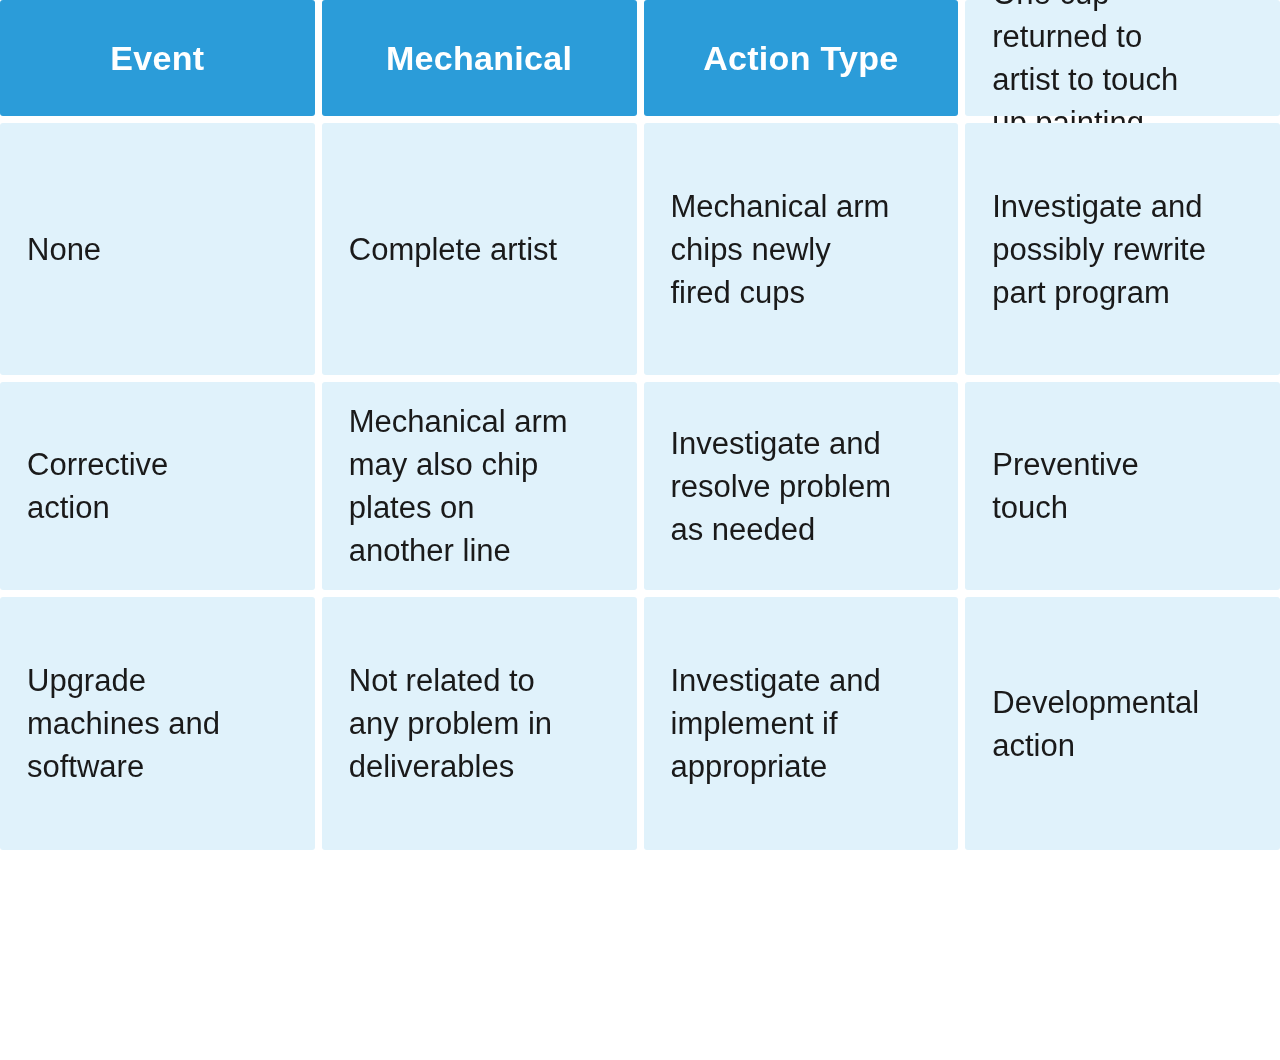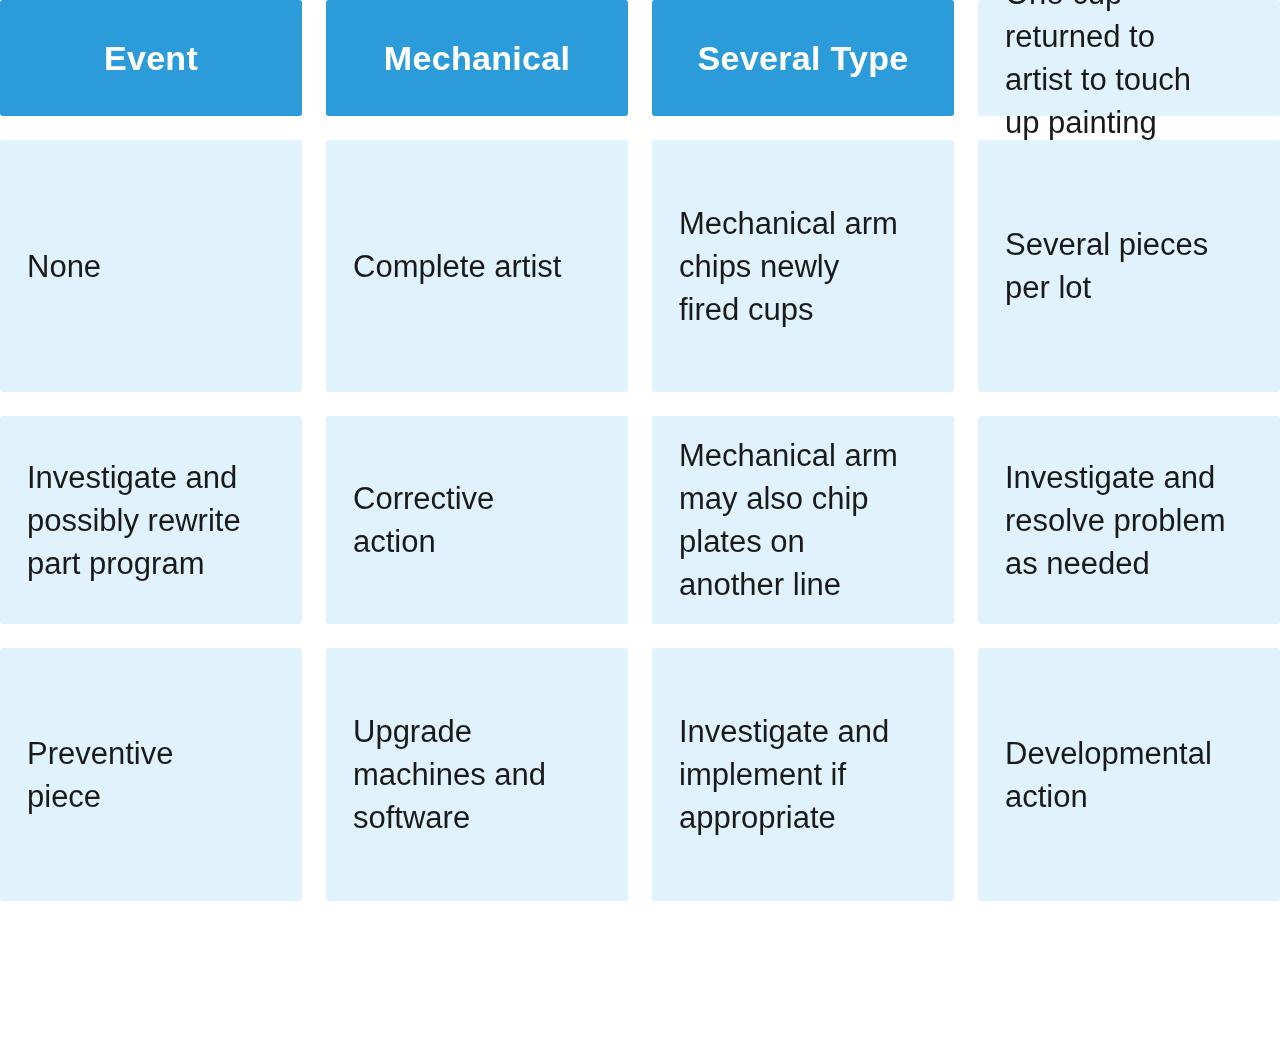--- a/index.html
+++ b/index.html
@@ -17,21 +17,21 @@
     font-family: "Liberation Sans", "DejaVu Sans", sans-serif;
     background: var(--gap-color);
     overflow: hidden;
   }
   .table-grid {
     display: grid;
     width: 1280px;
     height: 1060px;
     grid-template-columns: 1fr 1fr 1fr 1fr;
     grid-template-rows: 116px 252px 208px 253px 1fr;
-    gap: 24px;
+    gap: 7px;
     background: var(--gap-color);
   }
   .th {
     background: var(--header-bg);
     color: var(--header-text);
     font-size: 34px;
     font-weight: bold;
     display: flex;
     align-items: center;
     justify-content: center;
@@ -51,52 +51,53 @@
     border-radius: 3px;
   }
 </style>
 </head>
 <body>
 
 <div class="table-grid">
 
   <div class="th">Event</div>
   <div class="th">Mechanical</div>
-  <div class="th">Several Type</div>
+  <div class="th">Action Type</div>
 
   <div class="td">One cup
 returned to
 artist to touch
 up painting</div>
   <div class="td">None</div>
   <div class="td">Complete artist</div>
 
   <div class="td">Mechanical arm
 chips newly
 fired cups</div>
-  <div class="td">Several pieces
-per lot</div>
   <div class="td">Investigate and
 possibly rewrite
 part program</div>
   <div class="td">Corrective
 action</div>
 
   <div class="td">Mechanical arm
 may also chip
 plates on
 another line</div>
   <div class="td">Investigate and
 resolve problem
 as needed</div>
   <div class="td">Preventive
-piece</div>
+touch</div>
 
   <div class="td">Upgrade
 machines and
 software</div>
+  <div class="td">Not related to
+any problem in
+deliverables</div>
   <div class="td">Investigate and
 implement if
 appropriate</div>
   <div class="td">Developmental
 action</div>
 
 </div>
 
 </body></html>

